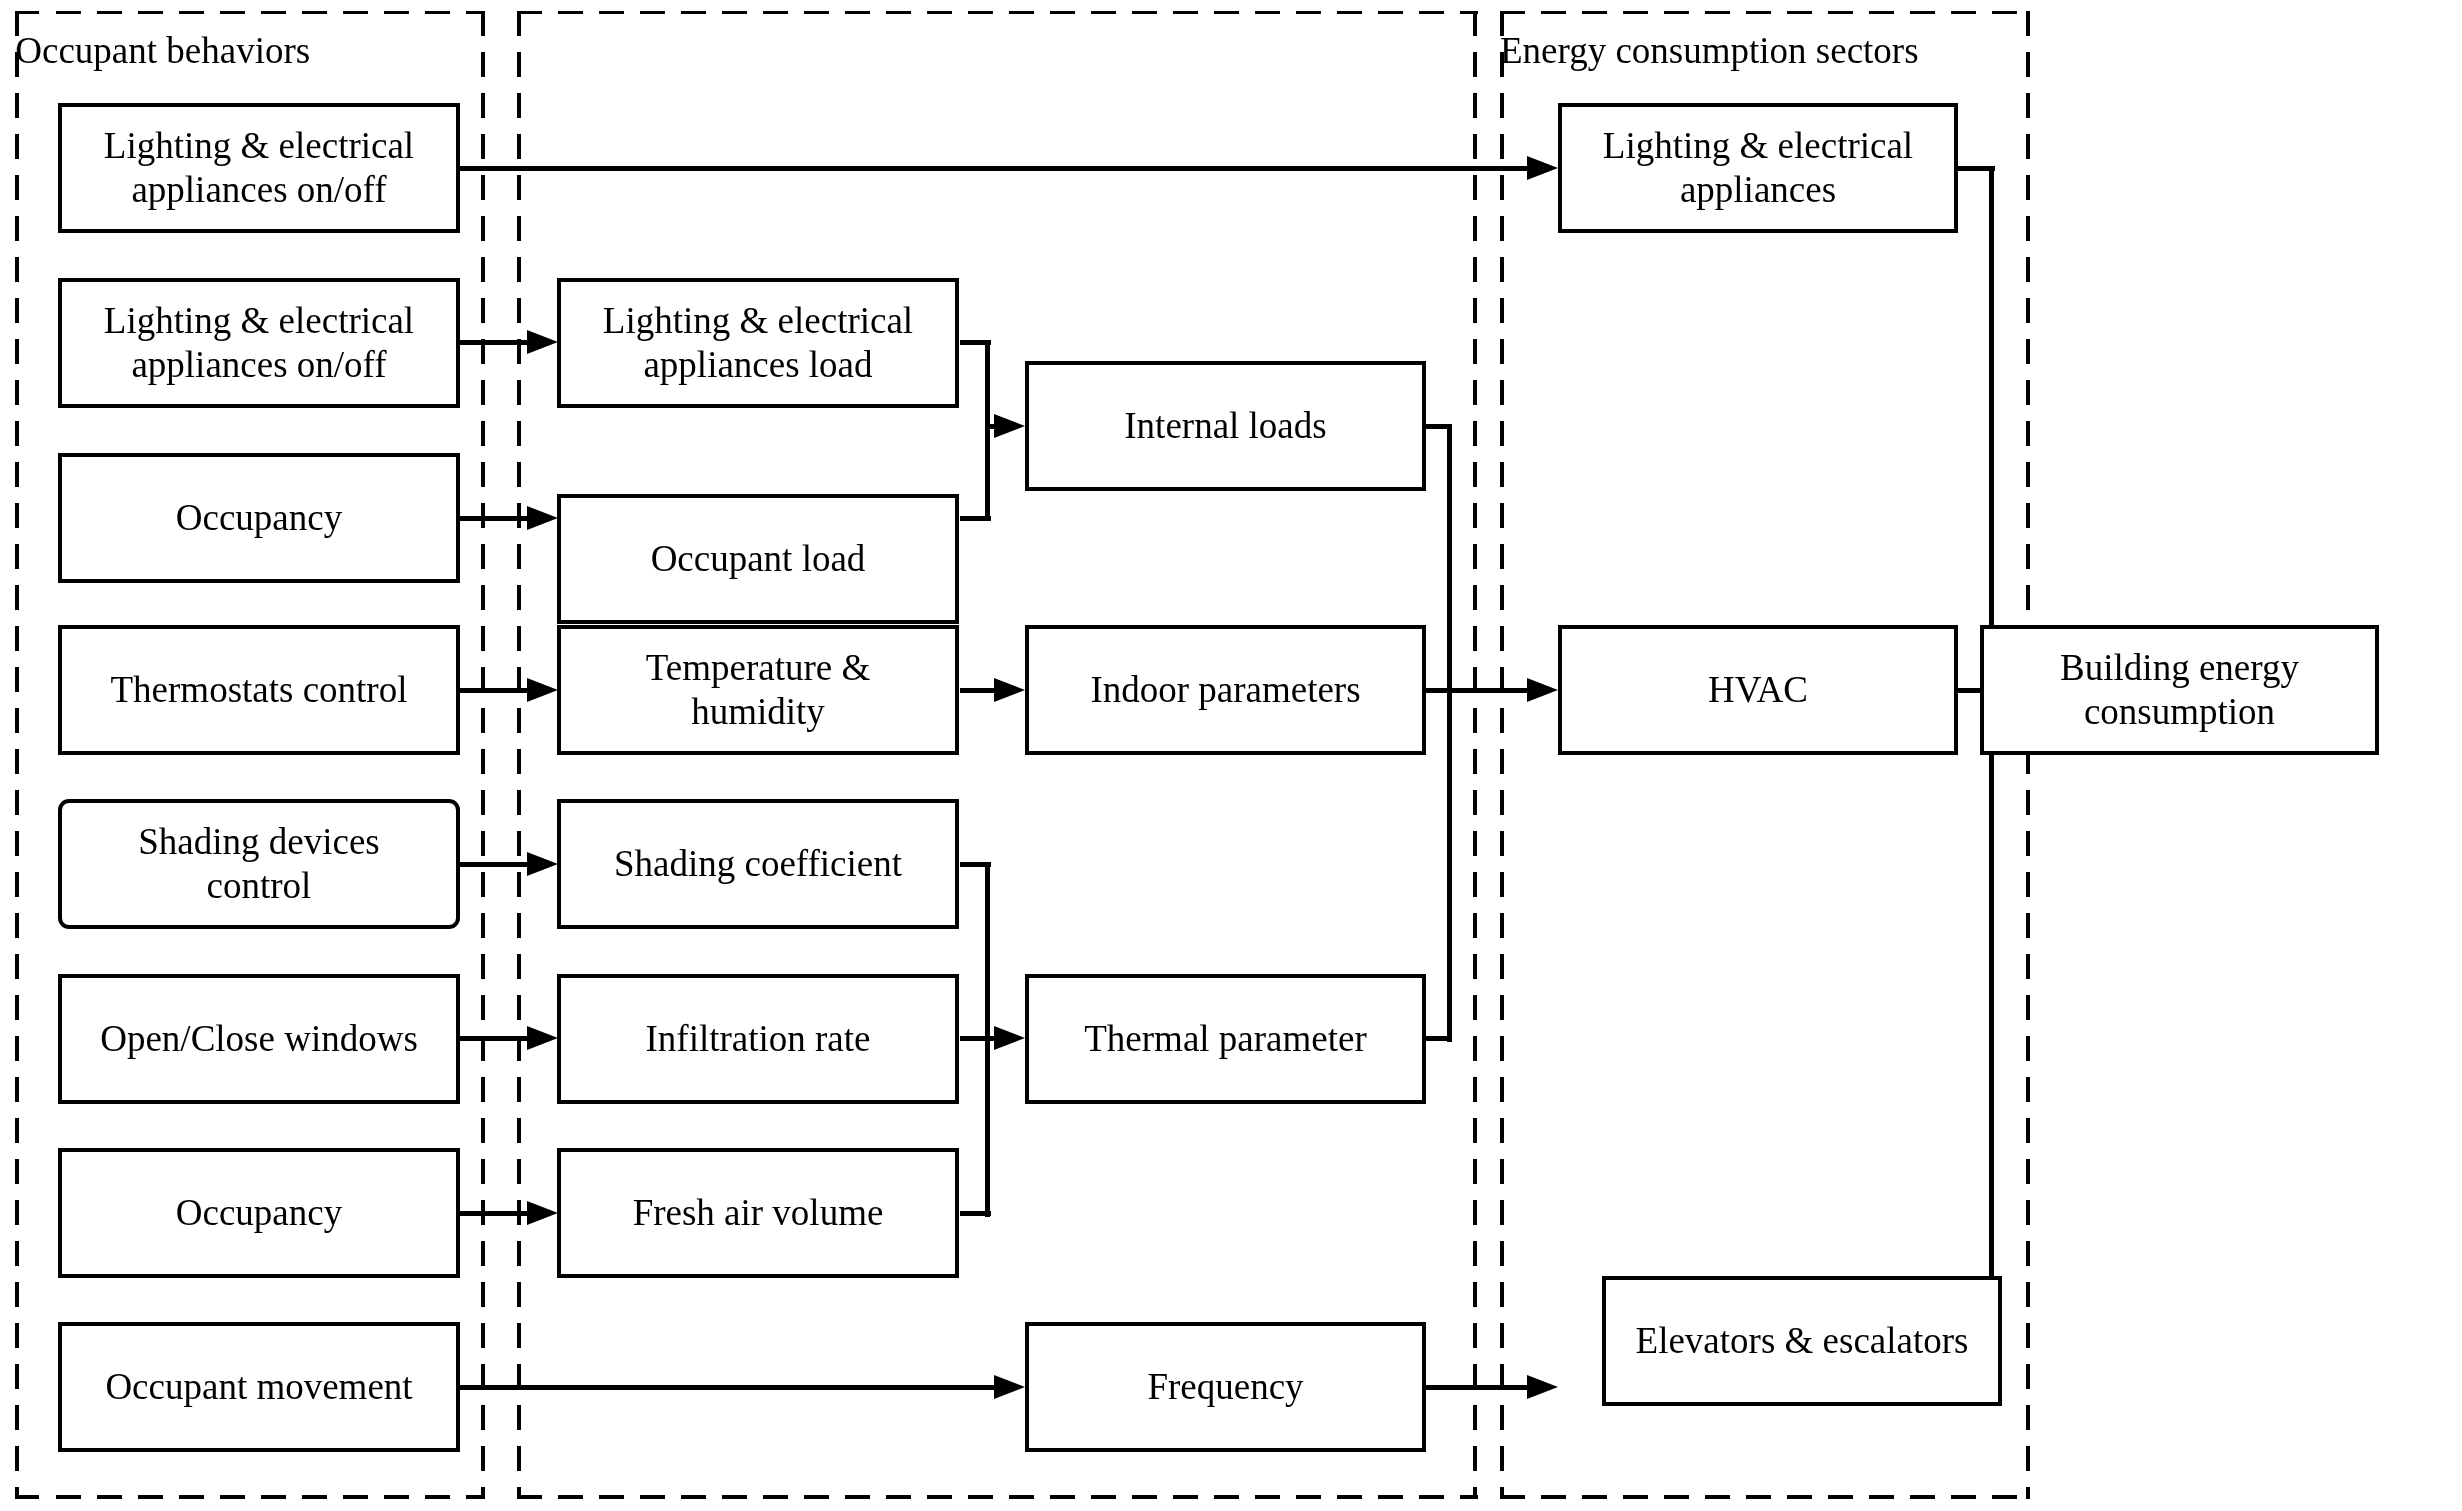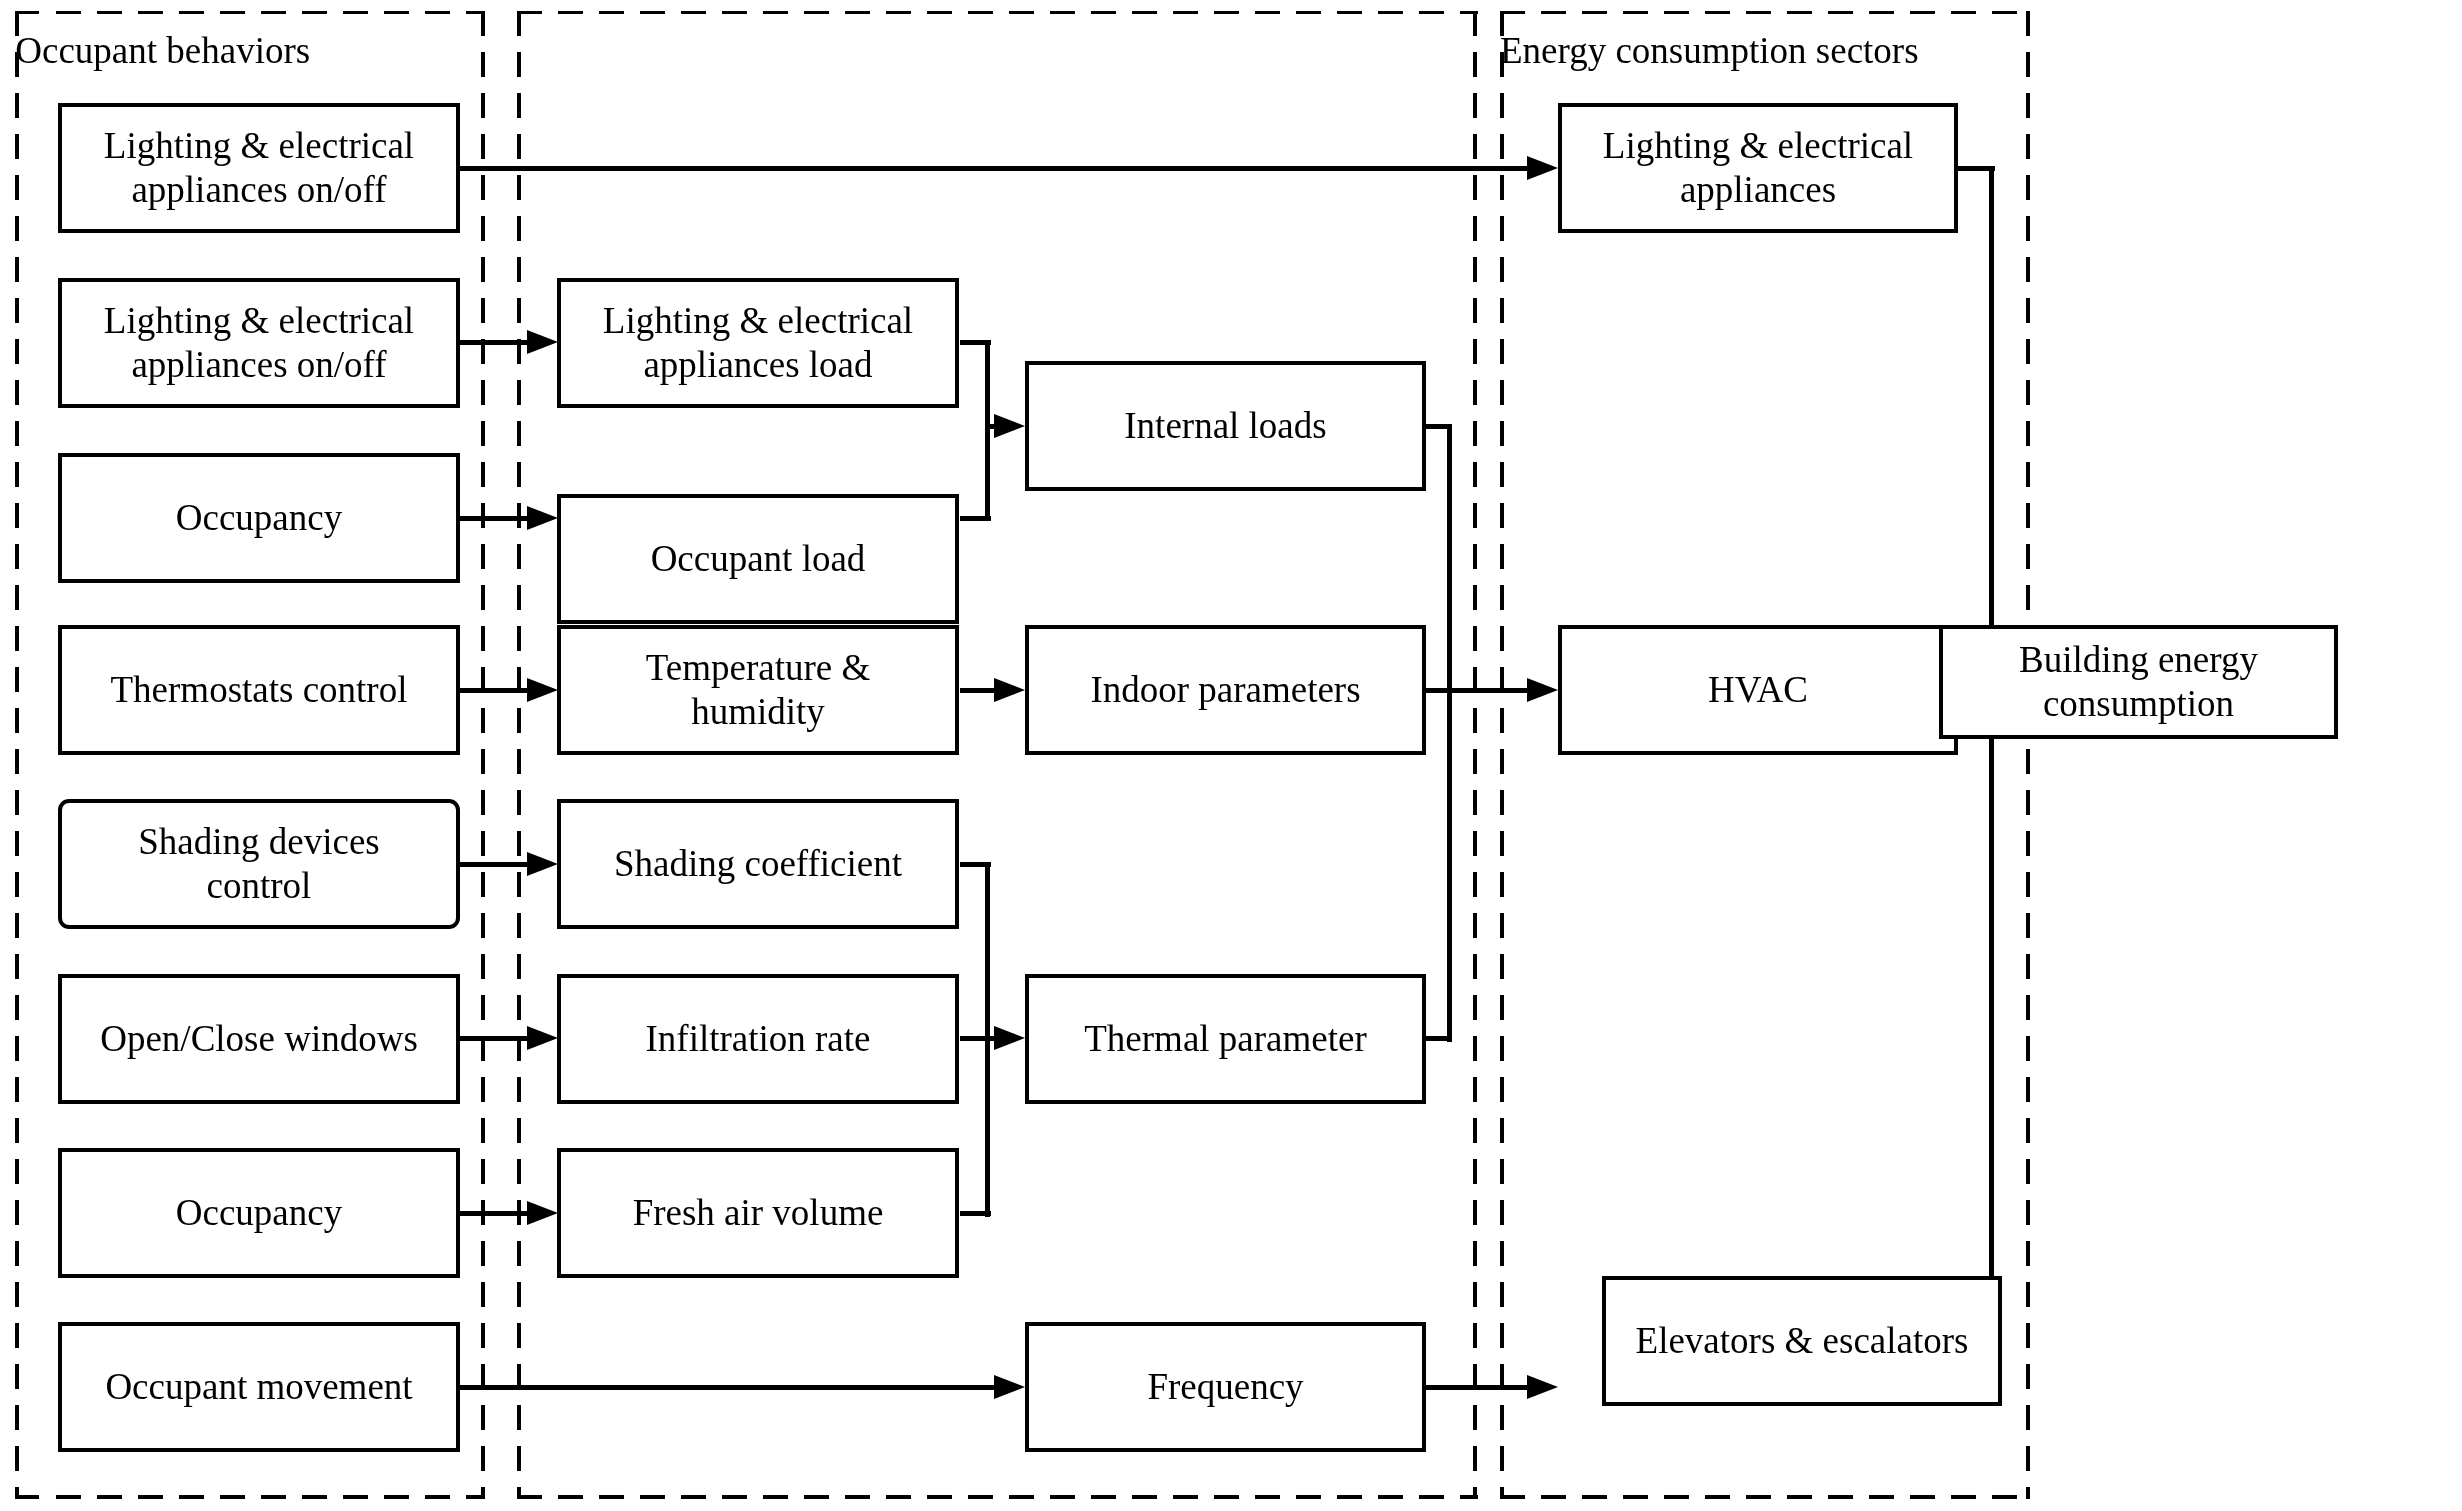--- a/index.html
+++ b/index.html
@@ -95,21 +95,21 @@
   <div class="box w-mid2 h-std" style="top:361px;">Internal loads</div>
   <div class="box w-mid2 h-std" style="top:625px;">Indoor parameters</div>
   <div class="box w-mid2 h-std" style="top:974px;">Thermal parameter</div>
   <div class="box w-mid2 h-std" style="top:1322px;">Frequency</div>
 
   <div class="box w-sect h-std" style="top:103px;">Lighting &amp; electrical
 appliances</div>
   <div class="box w-sect h-std" style="top:625px;">HVAC</div>
   <div class="box w-sect h-std" style="top:1276px;margin-left:44px;">Elevators &amp; escalators</div>
 
-  <div class="box" style="left:1939px;top:625px;width:399px;height:114px;">Building energy
+  <div class="box" style="left:1980px;top:625px;width:399px;height:130px;">Building energy
 consumption</div>
 
   <div class="hline" style="left:460px;top:166px;width:1070px;"></div>
   <div class="arr" style="left:1527px;top:156px;"></div>
 
   <div class="hline" style="left:460px;top:340px;width:70px;"></div>
   <div class="arr" style="left:527px;top:330px;"></div>
   <div class="hline" style="left:460px;top:516px;width:70px;"></div>
   <div class="arr" style="left:527px;top:506px;"></div>
   <div class="hline" style="left:460px;top:688px;width:70px;"></div>

